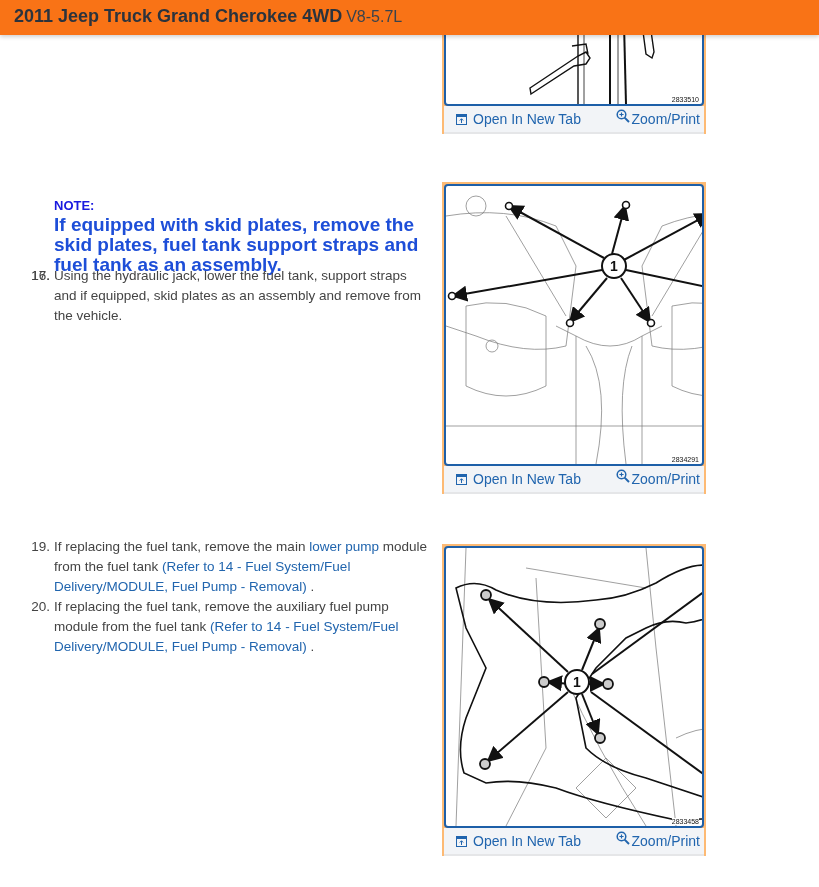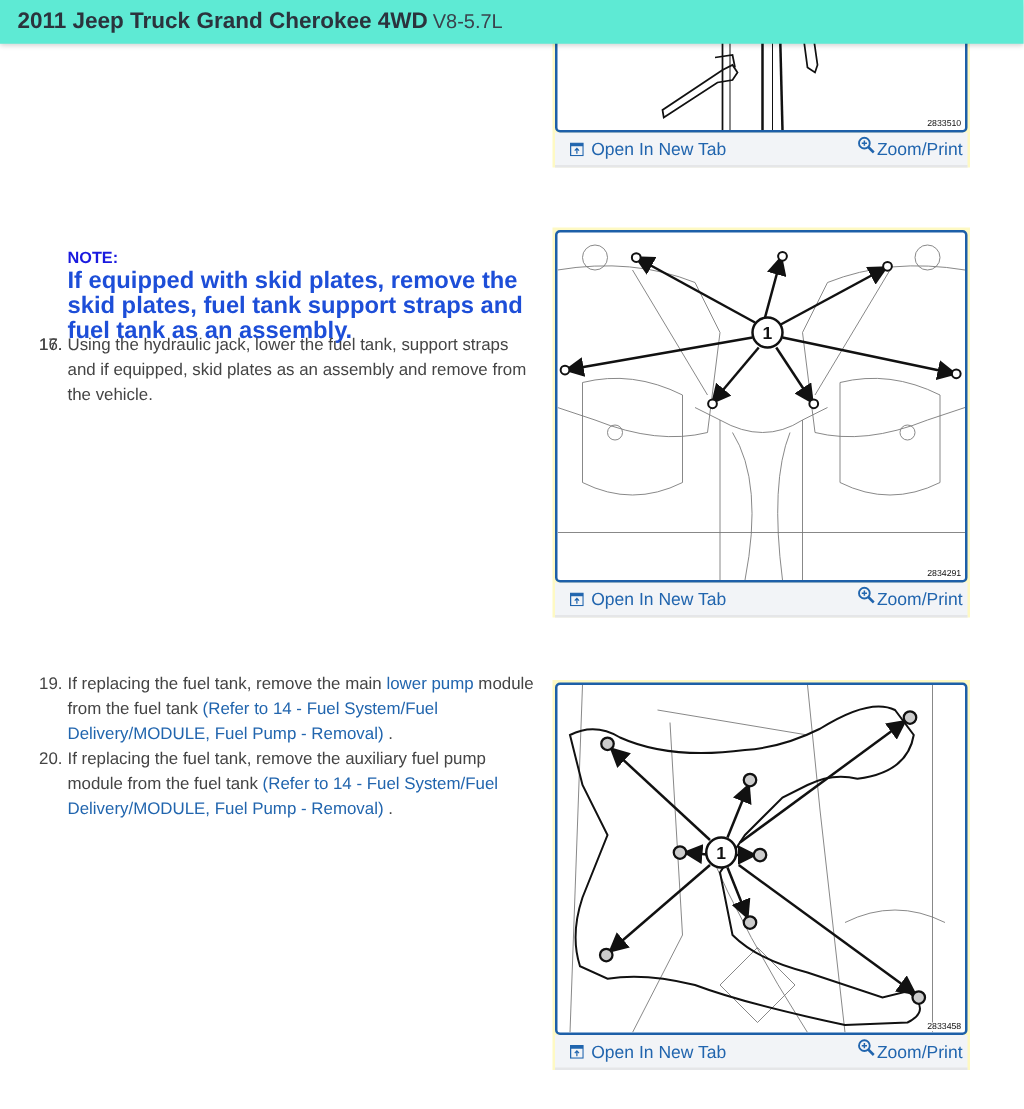--- a/index.html
+++ b/index.html
@@ -4,33 +4,33 @@
 <style>
   html, body { margin:0; padding:0; }
   body {
     width:819px; height:887px; overflow:hidden; position:relative;
     background:#ffffff;
     font-family:"Liberation Sans", "DejaVu Sans", sans-serif;
     color:#333;
   }
   .header {
     position:absolute; left:0; top:0; width:819px; height:35px;
-    background:#5eead4;
+    background:#f97316;
     box-shadow:0 2px 4px rgba(0,0,0,0.18);
     z-index:5;
   }
   .header .title {
     position:absolute; left:14px; top:6px;
     font-size:18px; font-weight:bold; color:#2b333d; white-space:nowrap;
   }
   .header .engine { font-weight:normal; font-size:16px; color:#3a434d; margin-left:4px; }
 
   .figure {
-    position:absolute; left:442px; width:334px;
-    background:#fef9c3;
+    position:absolute; left:442px; width:264px;
+    background:#fdba74;
     padding:2px 2px 0 2px;
     box-sizing:border-box;
   }
   .figure .frame {
     position:relative;
     border:2px solid #1d5fa8; border-radius:4px;
     background:#fff; overflow:hidden;
     box-sizing:border-box;
   }
   .figure .figid {

